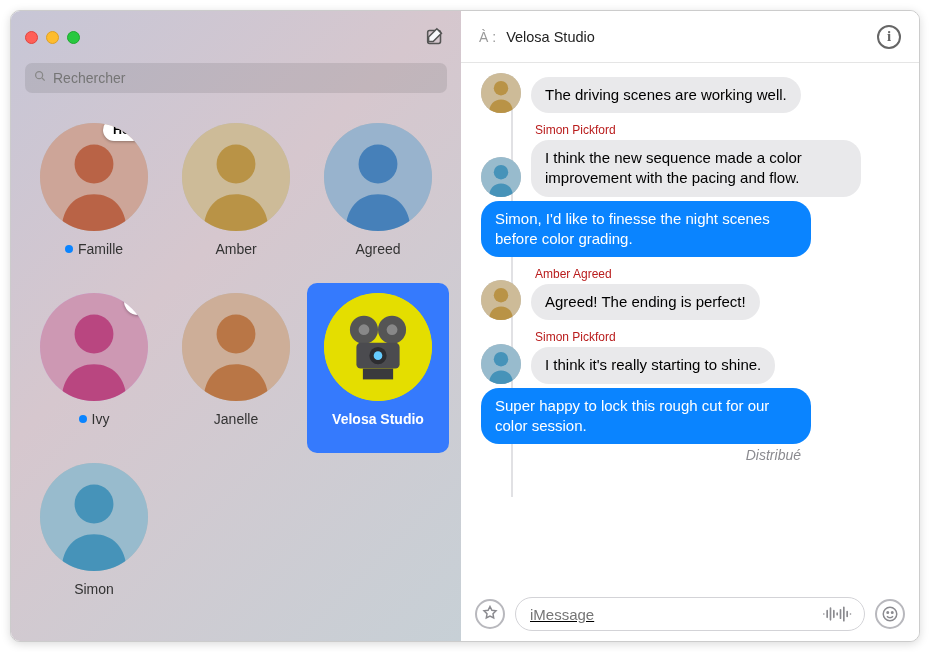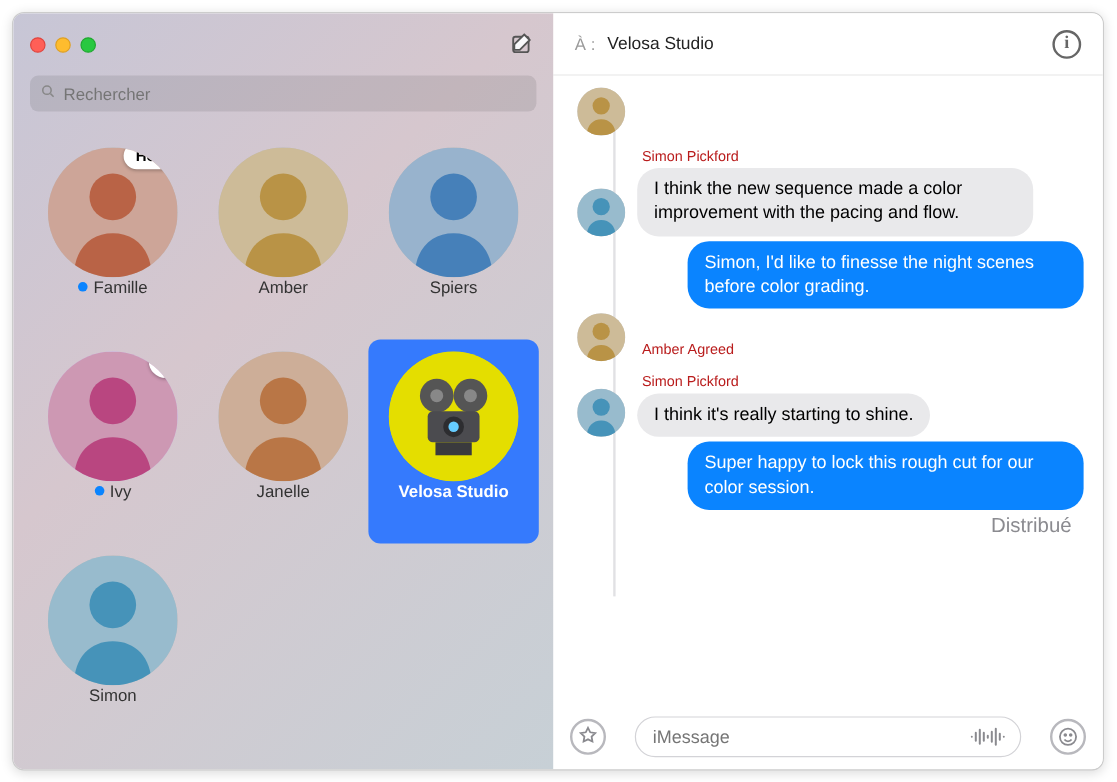--- a/index.html
+++ b/index.html
@@ -48,21 +48,21 @@
     justify-content:flex-start; padding-top:10px;
     border-radius:10px; position:relative;
   }
   .contact.selected { background: #357afd; }
   .avatar {
     width: 108px; height:108px; border-radius:50%;
     background: #bbb; display:flex; align-items:center; justify-content:center;
     overflow:hidden; position:relative;
   }
   .avatar svg { width: 100%; height: 100%; }
-  .clabel { margin-top:0; font-size:14px; color:#333; display:flex; align-items:center; gap:5px;}
+  .clabel { margin-top:10px; font-size:14px; color:#333; display:flex; align-items:center; gap:5px;}
   .contact.selected .clabel { color:#fff; font-weight:600; }
   .unread-dot { width:8px; height:8px; border-radius:50%; background:#0a84ff; display:inline-block;}
   .mini-bubble {
     position:absolute; top:-4px; right:-14px; background:#fff; border-radius:12px;
     padding:4px 10px; font-size:12.5px; font-weight:600;
     box-shadow:0 1px 3px rgba(0,0,0,0.3);
   }
   .heart-badge {
     position:absolute; top:-6px; right:-4px; width:28px; height:28px; border-radius:50%;
     background:#fff; display:flex; align-items:center; justify-content:center;
@@ -75,34 +75,34 @@
     display:flex; align-items:center; padding:0 18px; gap:10px;
   }
   .to-label { color:#9a9a9a; font-size:14px; }
   .to-name  { font-size:14.5px; color:#222; }
   .info-btn { width:24px; height:24px; border:2px solid #666; border-radius:50%;
     display:flex; align-items:center; justify-content:center; color:#666; font-weight:600;
     font-family: "Times New Roman", serif; font-size:15px;}
   .messages { flex:1; overflow:hidden; padding: 6px 10px 6px 20px; position:relative; }
   .thread-line { position:absolute; left:50px; top:20px; bottom:90px; width:2px; background:#e1e1e4; z-index:0;}
   .msg-row { display:flex; margin:4px 0; align-items:flex-end; position:relative; z-index:1;}
-  .msg-row.out { justify-content:flex-end; }
+  .msg-row.out { justify-content:flex-start; }
   .mini-avatar { width:40px; height:40px; border-radius:50%; background:#ccc; flex-shrink:0; margin-right:10px; overflow:hidden; }
   .mini-avatar svg { width:100%; height:100%; }
   .msg-col { max-width: 330px; }
   .sender-name { font-size:12px; color:#b91c1c; margin: 6px 0 3px 4px;}
   .bubble {
     padding: 8px 14px; border-radius:18px; font-size:15px; line-height:1.35;
   }
   .bubble.in  { background:#e9e9eb; color:#000; }
   .bubble.out { background:#0a84ff; color:#fff; }
   .out .msg-col { margin-right:6px; }
-  .delivered { font-size:17px; color:#8b8b90; text-align:right; margin:3px 10px 0 0;}
+  .delivered { font-size:14px; color:#8b8b90; text-align:right; margin:3px 10px 0 0;font-style:italic;}
   
-  .composer { height:54px; display:flex; align-items:center; padding: 0 14px; gap:24px;}
+  .composer { height:54px; display:flex; align-items:center; padding: 0 14px; gap:10px;text-decoration:underline;}
   .apps-btn, .emoji-btn {
     width:30px; height:30px; border-radius:50%; border:2px solid #b8b8bd;
     display:flex; align-items:center; justify-content:center; color:#8a8a8f; font-size:16px;
   }
   .input-pill {
     flex:1; height:34px; border:1.3px solid #d3d3d7; border-radius:17px;
     display:flex; align-items:center; padding:0 8px 0 14px;
   }
   .input-pill input { flex:1; border:0; outline:none; font-size:15px; color:#666;}
   .audio-btn { width:36px; height:26px; display:flex; align-items:center; justify-content:center; color:#888;}
@@ -165,21 +165,21 @@
     </div>
     <div class="contact">
       <div class="avatar">
         <svg viewBox="0 0 100 100">
     <rect width="100" height="100" fill="hsl(210,35%,70%)"></rect>
     <circle cx="50" cy="38" r="18" fill="hsl(210,45%,50%)"></circle>
     <path d="M20 100c0-22 13-34 30-34s30 12 30 34z" fill="hsl(210,45%,50%)"></path>
   </svg>
       </div>
       <div class="clabel">
-        <span>Spiers</span>
+        <span>Agreed</span>
       </div>
     </div>
     <div class="contact">
       <div class="avatar" style="background:#cbb6ea">
         <svg viewBox="0 0 100 100">
     <rect width="100" height="100" fill="hsl(330,35%,70%)"></rect>
     <circle cx="50" cy="38" r="18" fill="hsl(330,45%,50%)"></circle>
     <path d="M20 100c0-22 13-34 30-34s30 12 30 34z" fill="hsl(330,45%,50%)"></path>
   </svg>
             <div class="heart-badge">❤︎</div>
@@ -243,20 +243,24 @@
     </div>
     <div class="messages">
       <div class="thread-line"></div>
       <div id="msg-container">
       <div class="msg-row in">
         <div class="mini-avatar"><svg viewBox="0 0 100 100">
     <rect width="100" height="100" fill="hsl(40,35%,70%)"></rect>
     <circle cx="50" cy="38" r="18" fill="hsl(40,45%,50%)"></circle>
     <path d="M20 100c0-22 13-34 30-34s30 12 30 34z" fill="hsl(40,45%,50%)"></path>
   </svg></div>
+        <div class="msg-col">
+
+          <div class="bubble in">The driving scenes are working well.</div>
+        </div>
       </div>
       <div class="msg-row in">
         <div class="mini-avatar"><svg viewBox="0 0 100 100">
     <rect width="100" height="100" fill="hsl(200,35%,70%)"></rect>
     <circle cx="50" cy="38" r="18" fill="hsl(200,45%,50%)"></circle>
     <path d="M20 100c0-22 13-34 30-34s30 12 30 34z" fill="hsl(200,45%,50%)"></path>
   </svg></div>
         <div class="msg-col">
           <div class="sender-name">Simon Pickford</div>
           <div class="bubble in">I think the new sequence made a color improvement with the pacing and flow.</div>
@@ -269,20 +273,21 @@
         </div>
       </div>
       <div class="msg-row in">
         <div class="mini-avatar"><svg viewBox="0 0 100 100">
     <rect width="100" height="100" fill="hsl(40,35%,70%)"></rect>
     <circle cx="50" cy="38" r="18" fill="hsl(40,45%,50%)"></circle>
     <path d="M20 100c0-22 13-34 30-34s30 12 30 34z" fill="hsl(40,45%,50%)"></path>
   </svg></div>
         <div class="msg-col">
           <div class="sender-name">Amber Agreed</div>
+          <div class="bubble in">Agreed! The ending is perfect!</div>
         </div>
       </div>
       <div class="msg-row in">
         <div class="mini-avatar"><svg viewBox="0 0 100 100">
     <rect width="100" height="100" fill="hsl(200,35%,70%)"></rect>
     <circle cx="50" cy="38" r="18" fill="hsl(200,45%,50%)"></circle>
     <path d="M20 100c0-22 13-34 30-34s30 12 30 34z" fill="hsl(200,45%,50%)"></path>
   </svg></div>
         <div class="msg-col">
           <div class="sender-name">Simon Pickford</div>

